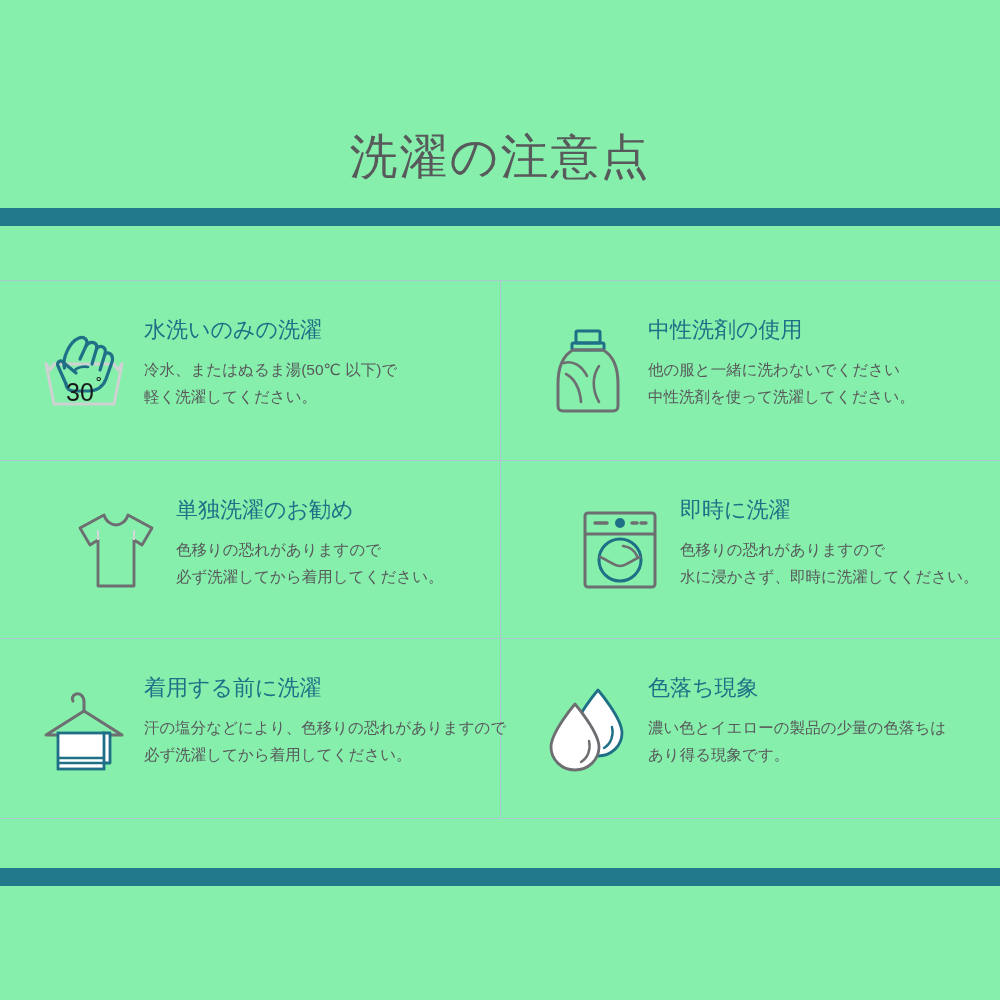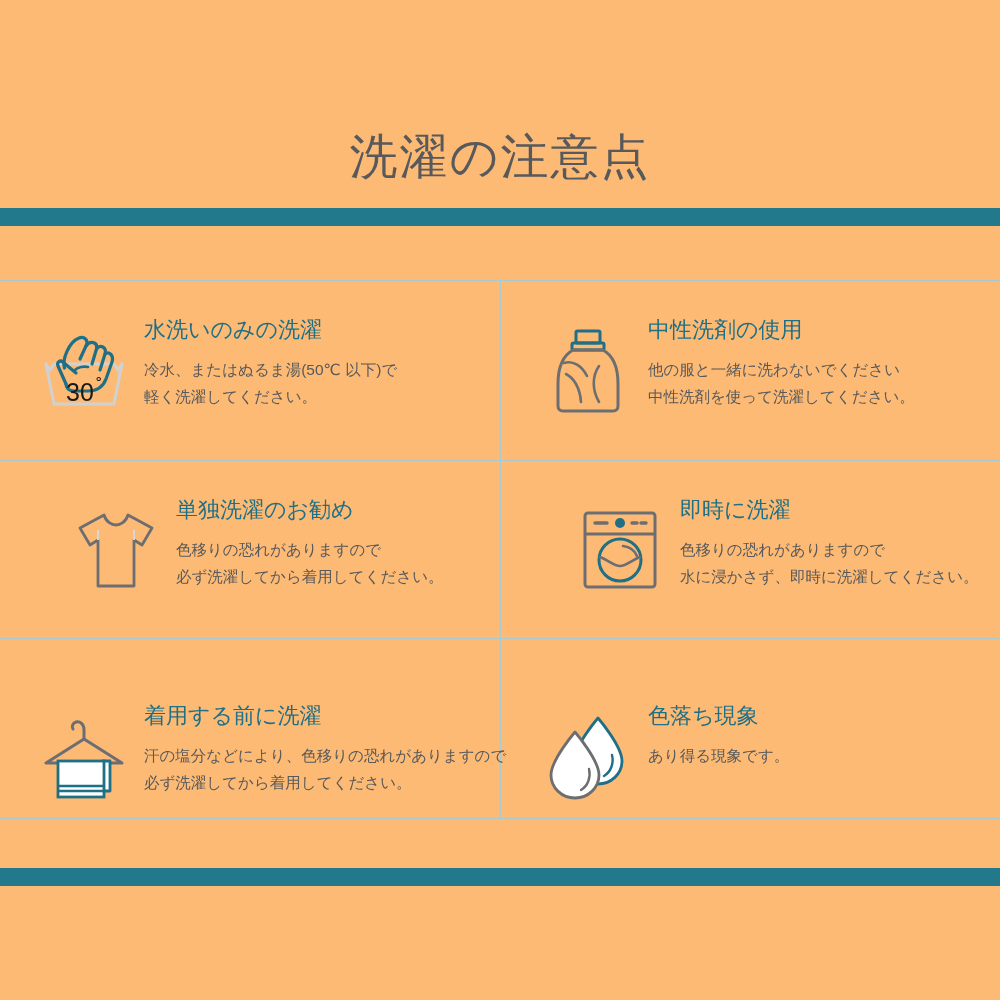--- a/index.html
+++ b/index.html
@@ -14,21 +14,21 @@
     font-family: "Liberation Sans", "DejaVu Sans", sans-serif;
     color: #58595b;
     overflow: hidden;
     position: relative;
   }
 
   #page {
     position: relative;
     width: 1000px;
     height: 1000px;
-    background: #fdba74;
+    background: #86efac;
   }
 
   
   .page-title {
     position: absolute;
     left: 0;
     top: 96px;
     width: 1000px;
     text-align: center;
     font-size: 48px;
@@ -89,21 +89,21 @@
   .care-cell.col1 > .cell-inner { margin-left: 22px; }
 
   .cell-inner {
     display: flex;
     align-items: flex-start;
     width: 100%;
   }
 
   .care-cell.r0 { top: 0px;   height: 180px; }
   .care-cell.r1 { top: 180px; height: 178px; margin-left: 32px; }
-  .care-cell.r2 { top: 358px; height: 180px; margin-top: 28px; }
+  .care-cell.r2 { top: 358px; height: 180px; }
 
   .cell-icon {
     width: 104px;
     min-width: 104px;
     height: 104px;
     margin-top: 34px;
     margin-left: 14px;
     display: flex;
     align-items: flex-end;
     justify-content: center;
@@ -269,20 +269,21 @@
 
             <path d="M58 10 C58 10 82 38 82 53 C82 66 71 76 58 76 C45 76 34 66 34 53 C34 38 58 10 58 10 Z" fill="#ffffff" stroke="#1f6f86" stroke-width="2.8" stroke-linejoin="round"></path>
             <path d="M72 47 C74 55 71 64 64 68" fill="none" stroke="#1f6f86" stroke-width="2.4" stroke-linecap="round"></path>
 
             <path d="M35 24 C35 24 59 52 59 67 C59 80 48 90 35 90 C22 90 11 80 11 67 C11 52 35 24 35 24 Z" fill="#ffffff" stroke="#6d6e71" stroke-width="2.8" stroke-linejoin="round"></path>
             <path d="M49 61 C51 69 48 78 41 82" fill="none" stroke="#6d6e71" stroke-width="2.4" stroke-linecap="round"></path>
           </svg>
         </div>
         <div class="cell-text">
           <div class="cell-heading">色落ち現象</div>
+          <div class="cell-body-line">濃い色とイエローの製品の少量の色落ちは</div>
           <div class="cell-body-line">あり得る現象です。</div>
         </div>
       </div>
     </div>
 
   </div>
 
   <div class="rule-bar bottom"></div>
 
 </div>

